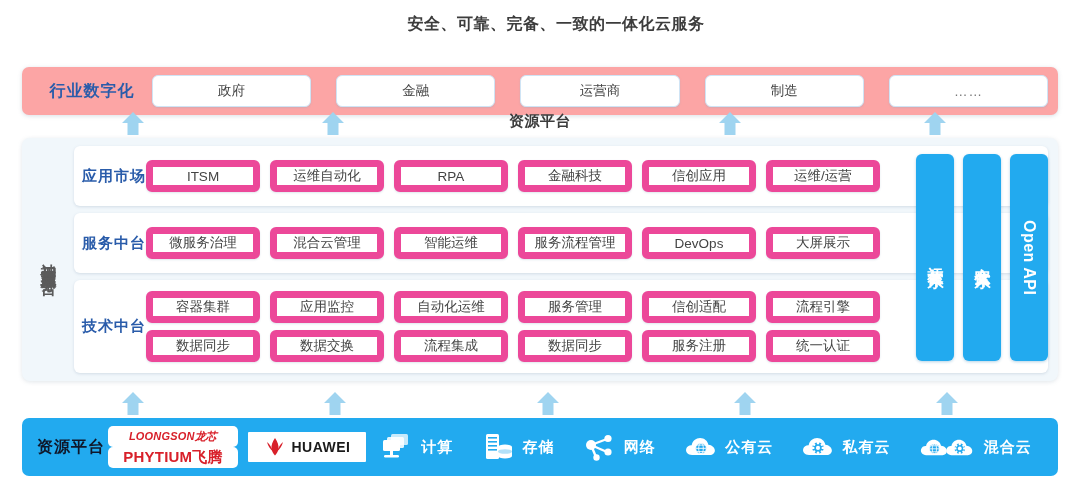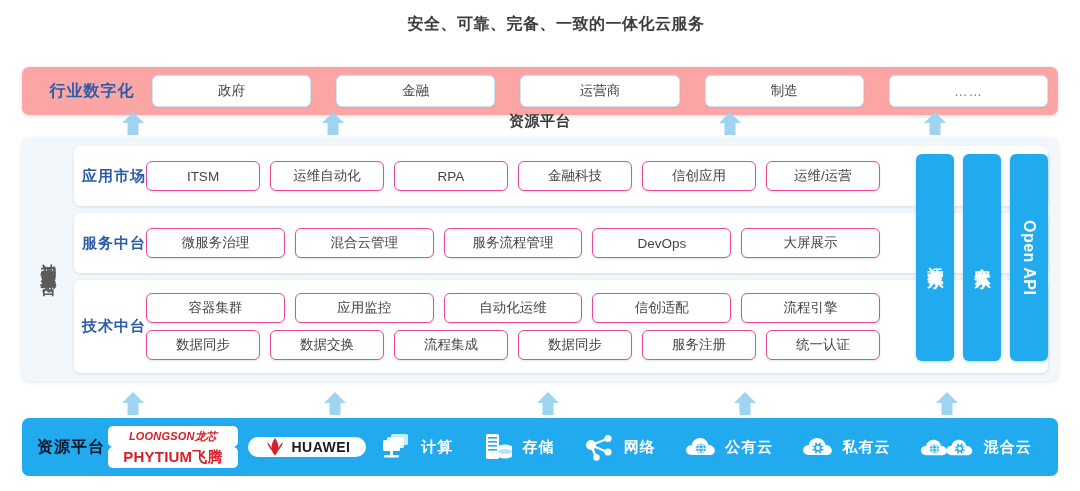--- a/index.html
+++ b/index.html
@@ -77,21 +77,21 @@
   .layer.svc{flex:0 0 60px;}
   .layer.tech{flex:1;}
   .layer-label{
     flex:0 0 64px;text-align:center;
     font-size:15px;font-weight:bold;color:#2a5caa;line-height:1.12;
     letter-spacing:1px;
   }
   .layer-grid{flex:1;display:flex;flex-direction:column;gap:7px;}
   .layer-row{display:flex;gap:10px;flex:1;}
   .cell{
-    flex:1;border:1px solid #ec4899;border-radius:6px;background:#fff;
+    flex:1;border:7px solid #ec4899;border-radius:6px;background:#fff;
     display:flex;align-items:center;justify-content:center;
     font-size:13.5px;color:#444;min-height:30px;
     box-shadow:0 1px 2px rgba(150,175,195,.3);
     box-sizing:border-box;
   }
 
   
   .vbars{
     position:absolute;right:32px;top:154px;width:140px;height:207px;
     display:flex;gap:9px;justify-content:flex-end;
@@ -122,21 +122,21 @@
   }
   .res-logos{flex:0 0 130px;display:flex;flex-direction:column;}
   .logo-pill{
     background:#fff;border-radius:5px;height:21px;
     display:flex;align-items:center;justify-content:center;
     font-size:11px;font-weight:bold;color:#d8202a;letter-spacing:.2px;
     font-style:italic;
   }
   .logo-pill.phytium{font-style:normal;font-weight:bold;color:#d8202a;font-size:15px;}
   .huawei-pill{
-    flex:0 0 118px;margin-left:10px;background:#fff;border-radius:14px;height:20px;
+    flex:0 0 118px;margin-left:10px;background:#fff;border-radius:1px;height:30px;
     display:flex;align-items:center;justify-content:center;gap:6px;
   }
   .huawei-pill .hw-text{font-size:14px;font-weight:bold;color:#1a1a1a;letter-spacing:.5px;}
   .res-items{flex:1;display:flex;align-items:center;justify-content:space-around;padding-left:0;}
   .res-item{display:flex;align-items:center;gap:7px;}
   .res-item .ico{width:34px;height:30px;display:block;}
   .res-item .txt{color:#fff;font-size:15px;font-weight:bold;letter-spacing:1px;}
   .res-item.hybrid .ico{width:58px;}
 </style>
 </head>
@@ -200,35 +200,37 @@
           </div>
         </div>
       </div>
 
       <div class="layer svc">
         <div class="layer-label">服务中台</div>
         <div class="layer-grid">
           <div class="layer-row">
             <div class="cell">微服务治理</div>
             <div class="cell">混合云管理</div>
+            <div class="cell">智能运维</div>
             <div class="cell">服务流程管理</div>
             <div class="cell">DevOps</div>
             <div class="cell">大屏展示</div>
             <div style="flex:0 0 150px;"></div>
           </div>
         </div>
       </div>
 
       <div class="layer tech">
         <div class="layer-label">技术中台</div>
         <div class="layer-grid">
           <div class="layer-row">
             <div class="cell">容器集群</div>
             <div class="cell">应用监控</div>
             <div class="cell">自动化运维</div>
+            <div class="cell">服务管理</div>
             <div class="cell">信创适配</div>
             <div class="cell">流程引擎</div>
             <div style="flex:0 0 150px;"></div>
           </div>
           <div class="layer-row">
             <div class="cell">数据同步</div>
             <div class="cell">数据交换</div>
             <div class="cell">流程集成</div>
             <div class="cell">数据同步</div>
             <div class="cell">服务注册</div>

